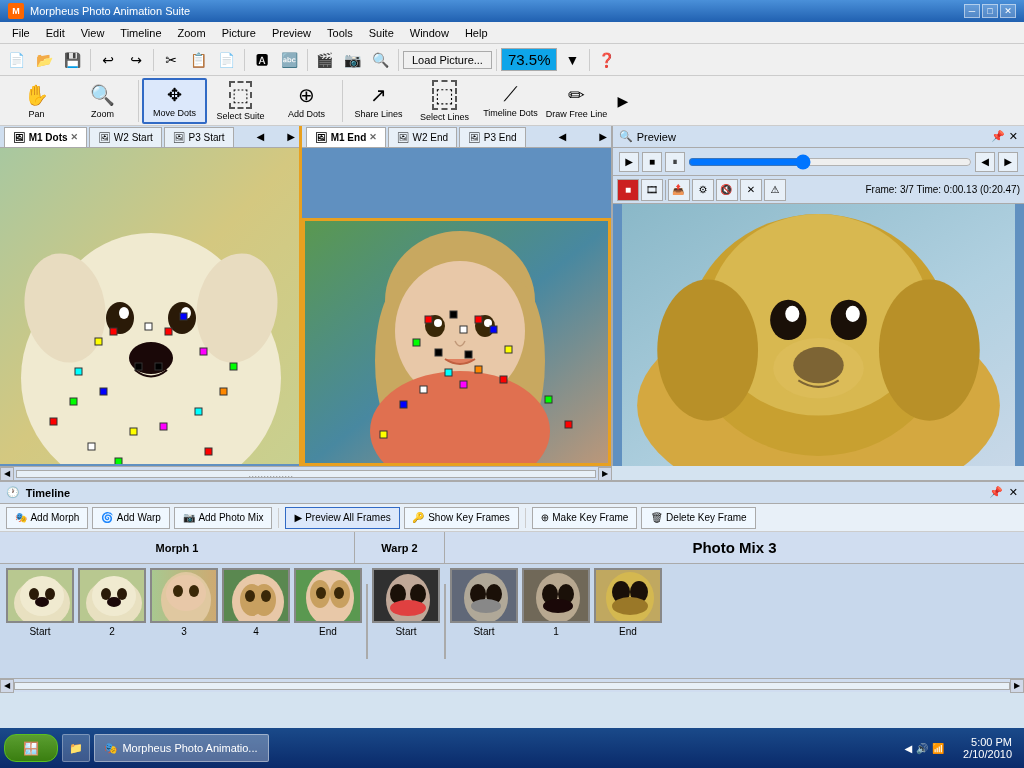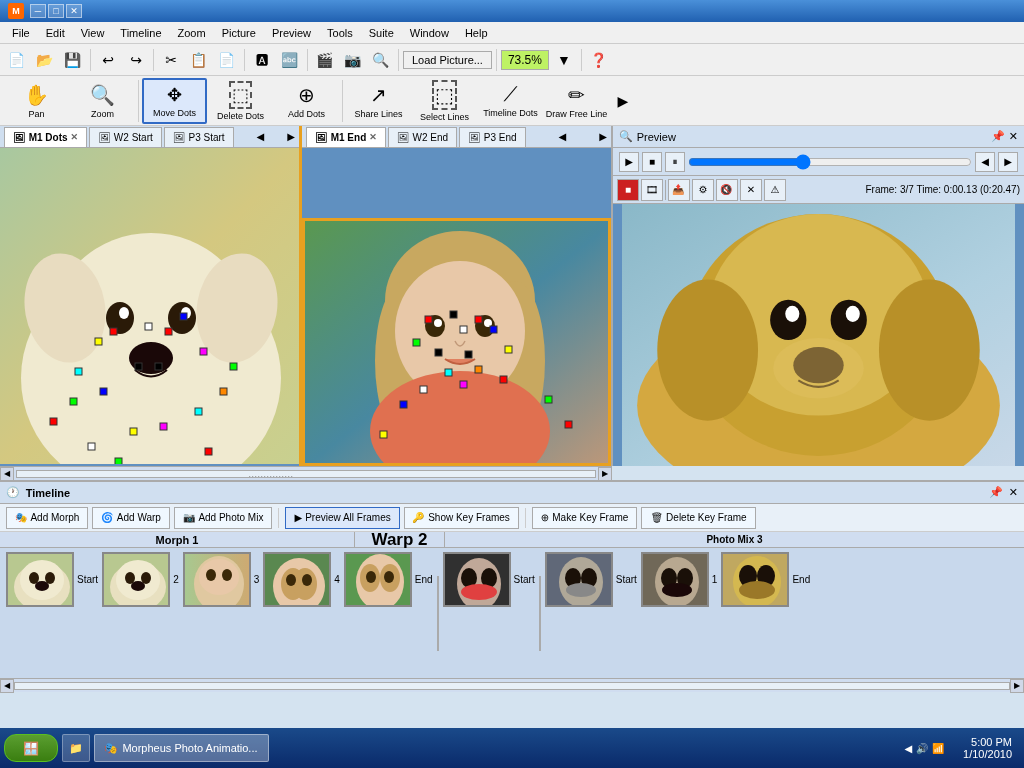--- a/index.html
+++ b/index.html
@@ -54,37 +54,38 @@
     .pv-btn { height: 22px; width: 22px; background: #e8f0f8; border: 1px solid #aaa; cursor: pointer; display: flex; align-items: center; justify-content: center; font-size: 10px; }
     #preview-img { flex: 1; background: #6090c0; overflow: hidden; }
     
     
     #timeline { height: 198px; background: #d4e3f0; border-top: 2px solid #aaa; display: flex; flex-direction: column; }
     #timeline-header { height: 22px; background: #d0dff0; display: flex; align-items: center; padding: 0 6px; border-bottom: 1px solid #aaa; gap: 6px; }
     #timeline-toolbar { height: 28px; background: #e8f0f8; display: flex; align-items: center; padding: 0 6px; border-bottom: 1px solid #ccc; gap: 4px; }
     .tl-btn { height: 22px; padding: 0 8px; background: #f0f8ff; border: 1px solid #aaa; cursor: pointer; font-size: 10px; display: flex; align-items: center; gap: 3px; white-space: nowrap; }
     .tl-btn.active { background: #dce8fb; border-color: #316ac5; }
     .tl-sep { width: 1px; height: 20px; background: #ccc; margin: 0 2px; }
-    .frame-item { display: flex; flex-direction: row; align-items: center; gap: 3px; cursor: pointer; }
+    .frame-item { display: flex; flex-direction: column; align-items: center; gap: 3px; cursor: pointer; }
     .frame-thumb { width: 75px; height: 60px; border: 2px solid #888; overflow: hidden; background: #888; display: flex; align-items: center; justify-content: center; }
     .frame-label { font-size: 10px; text-align: center; }
     
     
     #taskbar { position: absolute; bottom: 0; left: 0; right: 0; height: 40px; background: linear-gradient(to bottom, #1a4a8a, #0a2a6a); display: flex; align-items: center; padding: 0 4px; gap: 2px; }
     .taskbar-start { width: 50px; height: 30px; background: linear-gradient(to bottom, #5a9e30, #3a7e10); border-radius: 15px; display: flex; align-items: center; justify-content: center; color: white; font-size: 13px; cursor: pointer; padding: 0 8px; gap: 3px; }
     .taskbar-btn { height: 28px; padding: 0 8px; background: rgba(255,255,255,0.15); border: 1px solid rgba(255,255,255,0.2); color: white; font-size: 10px; cursor: pointer; display: flex; align-items: center; gap: 4px; }
     .taskbar-clock { margin-left: auto; color: white; font-size: 11px; text-align: center; padding: 0 8px; }
   </style>
 </head>
 <body>
 
 <div id="titlebar">
   <div class="icon">
       <span>M</span>
     </div>
+  <span class="title">Morpheus Photo Animation Suite</span>
   <div class="winbtns">
     <div class="winbtn">─</div>
     <div class="winbtn">□</div>
     <div class="winbtn">✕</div>
   </div>
 </div>
 
 <div id="menubar">
   <span class="menu-item">File</span>
   <span class="menu-item">Edit</span>
@@ -113,21 +114,21 @@
   <div class="tb-sep"></div>
   <button class="tb-btn">🅰</button>
   <button class="tb-btn">🔤</button>
   <div class="tb-sep"></div>
   <button class="tb-btn">🎬</button>
   <button class="tb-btn">📷</button>
   <button class="tb-btn">🔍</button>
   <div class="tb-sep"></div>
   <button class="load-btn">Load Picture...</button>
   <div class="tb-sep"></div>
-  <span class="zoom-display" style="background:#bef264;border:1px solid #aaa;padding:2px 6px;font-size:12px;">73.5%</span>
+  <span class="zoom-display" style="background:#0ea5e9;border:1px solid #aaa;padding:2px 6px;font-size:15px;">73.5%</span>
   <button class="tb-btn">▼</button>
   <div class="tb-sep"></div>
   <button class="tb-btn">❓</button>
 </div>
 
 <div id="toolbar2">
   <button class="tool-btn">
     <span class="tool-icon">✋</span>
     <span>Pan</span>
   </button>
@@ -135,21 +136,21 @@
     <span class="tool-icon">🔍</span>
     <span>Zoom</span>
   </button>
   <div class="tool-sep"></div>
   <button class="tool-btn active">
     <span class="tool-icon" style="font-size:18px;">✥</span>
     <span>Move Dots</span>
   </button>
   <button class="tool-btn">
     <span class="tool-icon" style="font-size:18px; border:2px dashed #555; padding:1px;">⬚</span>
-    <span>Delete Dots</span>
+    <span>Select Suite</span>
   </button>
   <button class="tool-btn">
     <span class="tool-icon">⊕</span>
     <span>Add Dots</span>
   </button>
   <div class="tool-sep"></div>
   <button class="tool-btn">
     <span class="tool-icon">↗</span>
     <span>Share Lines</span>
   </button>
@@ -431,24 +432,24 @@
     <button class="tl-btn">
       <span>⊕</span>
       <span>Make Key Frame</span>
     </button>
     <button class="tl-btn">
       <span>🗑</span>
       <span>Delete Key Frame</span>
     </button>
   </div>
 
-  <div style="height:16px; display:flex; background:#d0ddf0; border-bottom:1px solid #aaa;">
+  <div style="height:32px; display:flex; background:#d0ddf0; border-bottom:1px solid #aaa;">
     <div style="width:355px; display:flex; align-items:center; justify-content:center; font-size:11px; font-weight:bold; border-right:1px solid #aaa;">Morph 1</div>
-    <div style="width:90px; display:flex; align-items:center; justify-content:center; font-size:17px; font-weight:bold; border-right:1px solid #aaa;">Warp 2</div>
-    <div style="flex:1; display:flex; align-items:center; justify-content:center; font-size:10px; font-weight:bold;">Photo Mix 3</div>
+    <div style="width:90px; display:flex; align-items:center; justify-content:center; font-size:11px; font-weight:bold; border-right:1px solid #aaa;">Warp 2</div>
+    <div style="flex:1; display:flex; align-items:center; justify-content:center; font-size:15px; font-weight:bold;">Photo Mix 3</div>
   </div>
 
   <div style="flex:1; display:flex; align-items:flex-start; padding:4px 6px; gap:4px; background:#c8d8ec; overflow-x:auto;">
 
     <div class="frame-item">
       <div class="frame-thumb" style="width:68px;height:55px;border:2px solid #888;overflow:hidden;background:#b8d090;">
         <svg width="68" height="55">
           <rect width="68" height="55" fill="#b8c890"></rect>
           <ellipse cx="34" cy="35" rx="28" ry="24" fill="#e8e0c0"></ellipse>
           <ellipse cx="34" cy="28" rx="22" ry="20" fill="#f0ead0"></ellipse>
@@ -592,15 +593,15 @@
   </div>
   <div style="flex:1;"></div>
 
   <div style="display:flex;align-items:center;gap:4px;color:white;font-size:10px;">
     <span>◀</span>
     <span>🔊</span>
     <span>📶</span>
   </div>
   <div class="taskbar-clock" style="margin-left:6px;color:white;font-size:11px;text-align:right;cursor:pointer;">
     <div>5:00 PM</div>
-    <div>1/10/2010</div>
+    <div>2/10/2010</div>
   </div>
 </div>
 
 </body></html>

